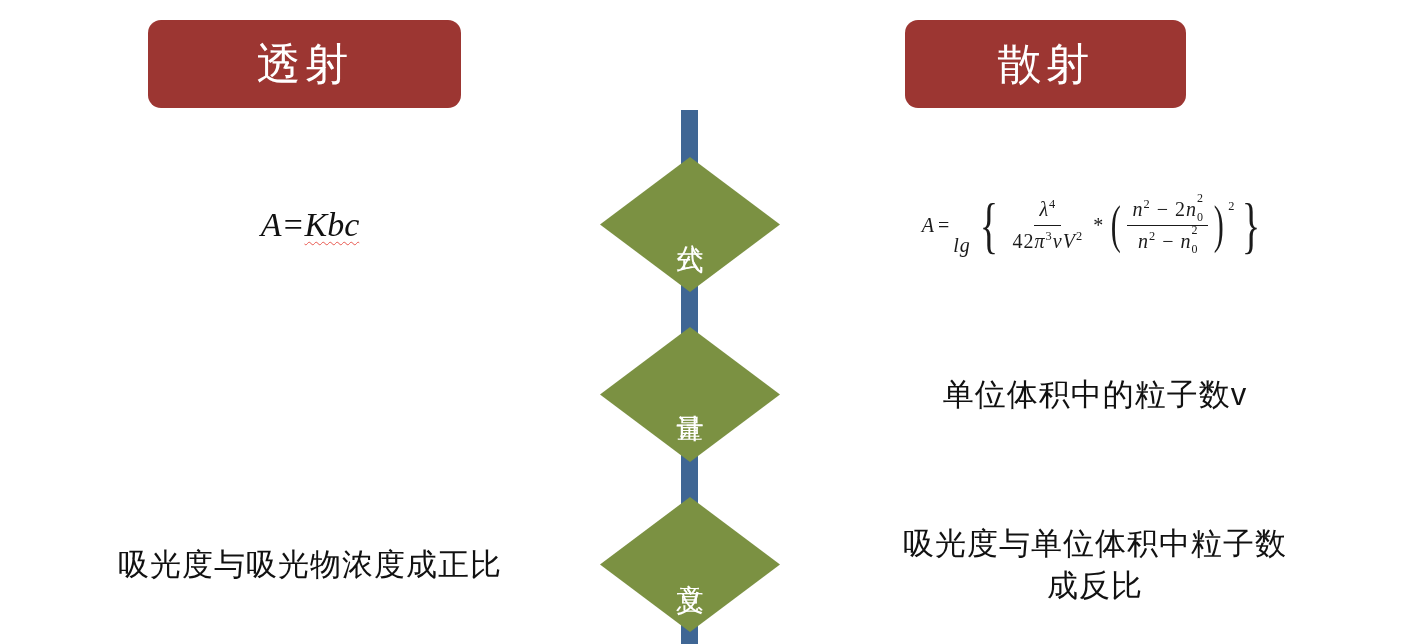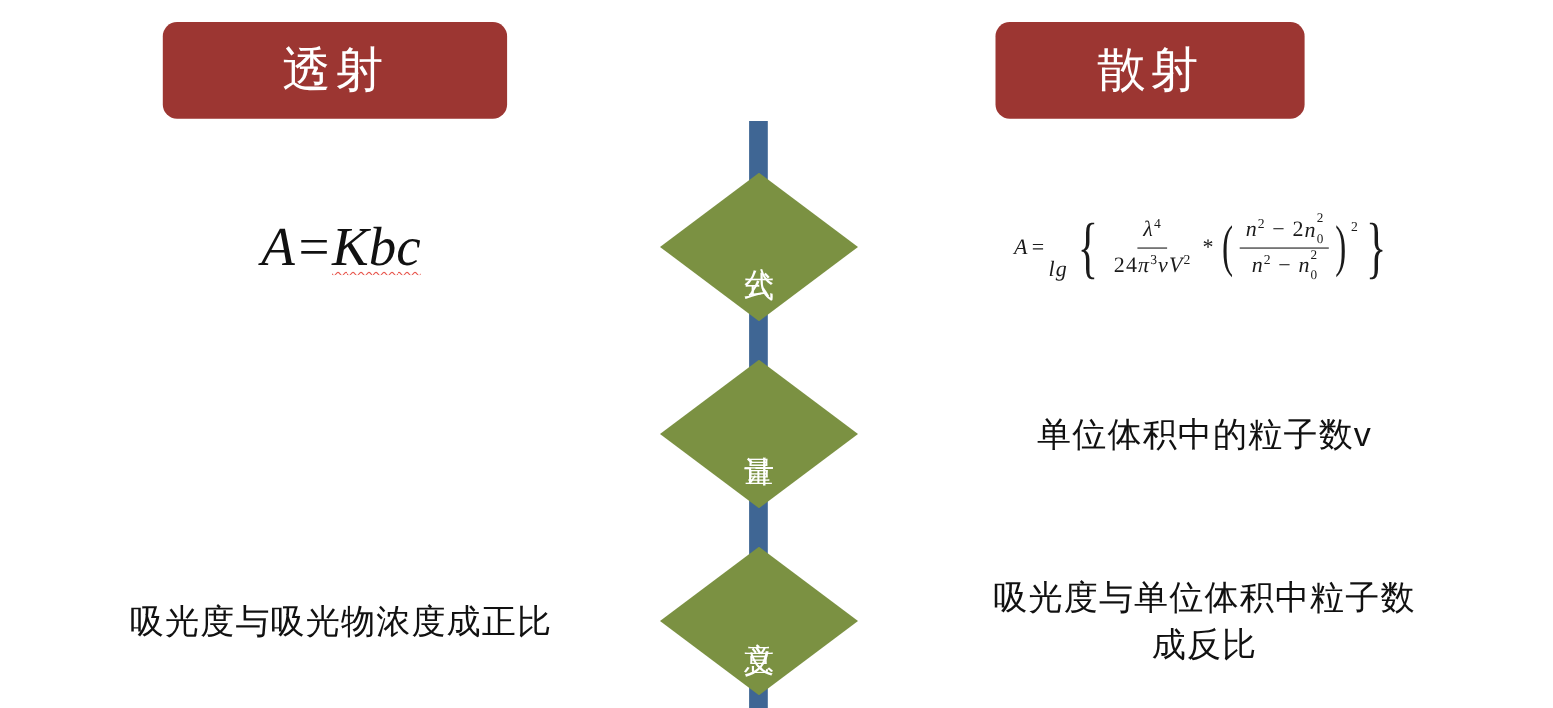--- a/index.html
+++ b/index.html
@@ -89,21 +89,21 @@
   .col-right { left: 800px; width: 590px; }
 
   .row-1 { top: 160px; height: 130px; }
   .row-2 { top: 335px; height: 120px; }
   .row-3 { top: 495px; height: 140px; }
 
   
   .formula-simple {
     font-family: "Liberation Serif", "DejaVu Serif", serif;
     font-style: italic;
-    font-size: 50px;
+    font-size: 34px;
     letter-spacing: 0px;
     white-space: nowrap;
   }
   .spell-error {
     text-decoration: underline wavy #e8584f;
     text-decoration-thickness: 1px;
     text-underline-offset: 5px;
   }
 
   
@@ -216,21 +216,21 @@
     <span class="formula-math">
 
       <span class="mi">A</span>
       <span class="op">=</span>
       <span class="lg">lg</span>
 
       <span class="brace">{</span>
 
       <span class="frac">
         <span class="num"><span class="mi">λ</span><sup class="expn">4</sup></span>
-        <span class="den"><span class="mn">24</span><span class="mi">π</span><sup class="expn">3</sup><span class="mi">v</span><span class="mi">V</span><sup class="expn">2</sup></span>
+        <span class="den"><span class="mn">42</span><span class="mi">π</span><sup class="expn">3</sup><span class="mi">v</span><span class="mi">V</span><sup class="expn">2</sup></span>
       </span>
 
       <span class="op">*</span>
 
       <span class="paren">(</span>
 
       <span class="frac">
         <span class="num"><span class="mi">n</span><sup class="expn">2</sup> − <span class="mn">2</span><span class="nsub"><span class="mi">n</span><span class="sub">0</span><span class="sup2">2</span></span><span style="display:inline-block;width:6px"></span></span>
         <span class="den"><span class="mi">n</span><sup class="expn">2</sup> − <span class="nsub"><span class="mi">n</span><span class="sub">0</span><span class="sup2">2</span></span><span style="display:inline-block;width:6px"></span></span>
       </span>

